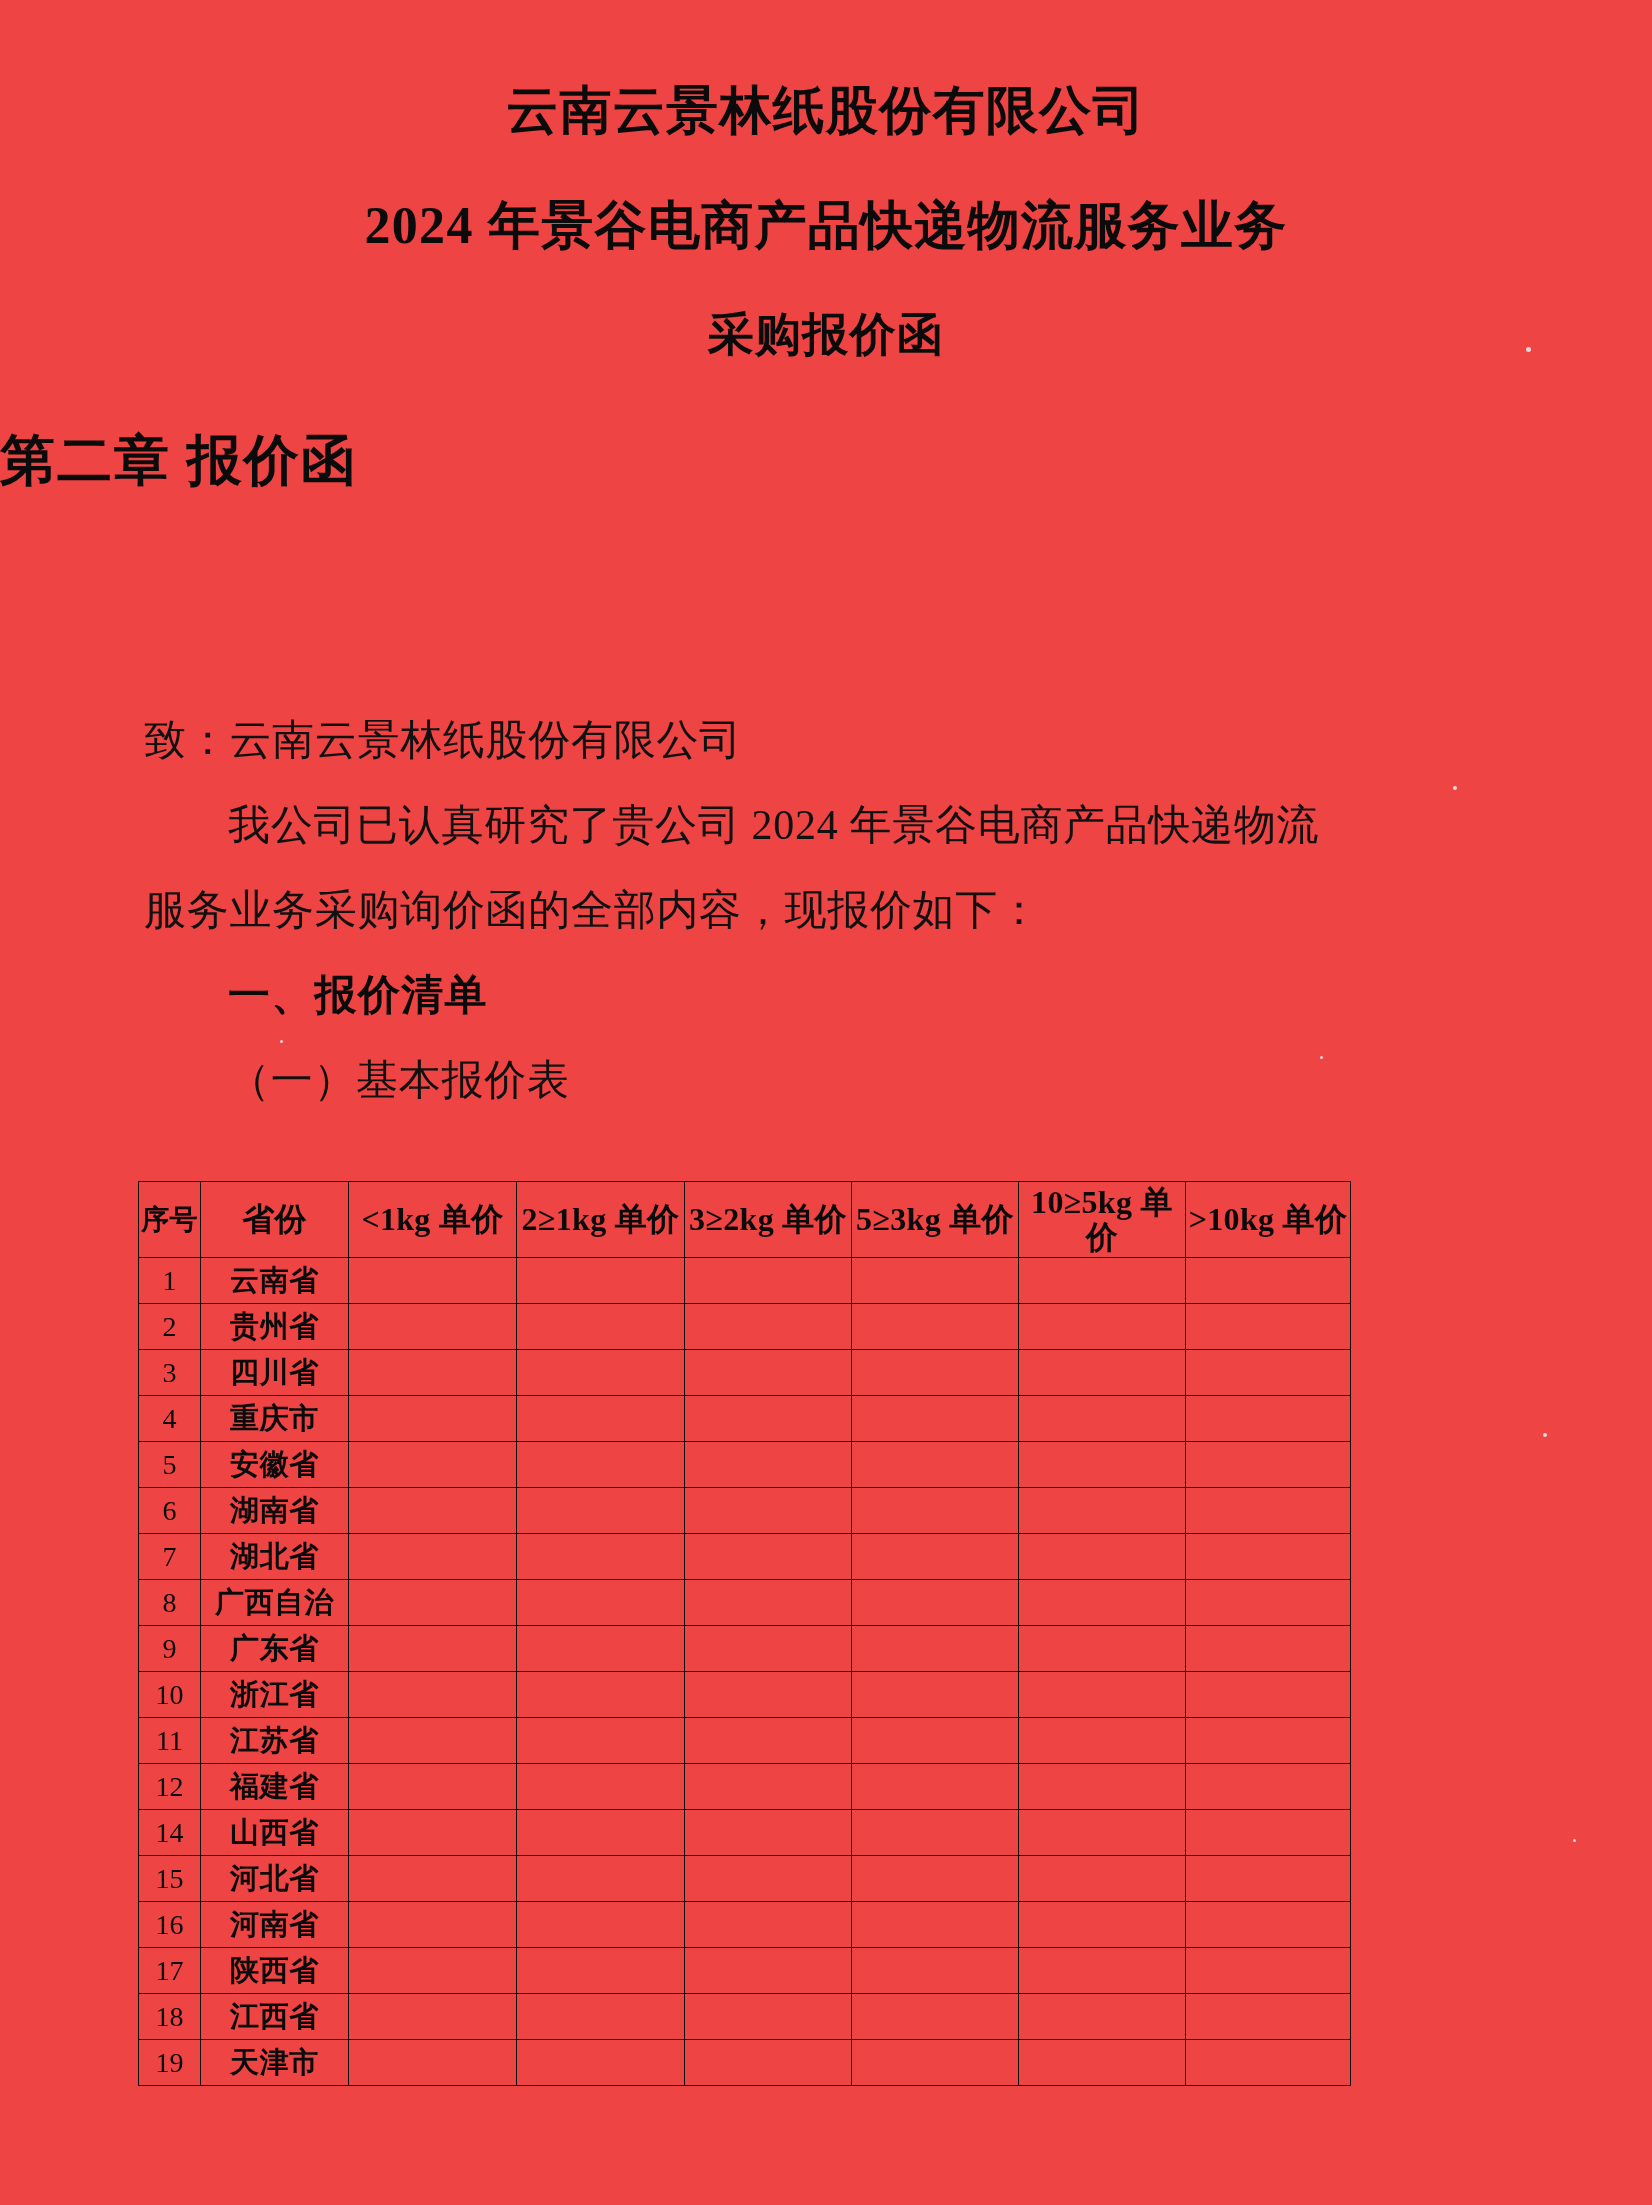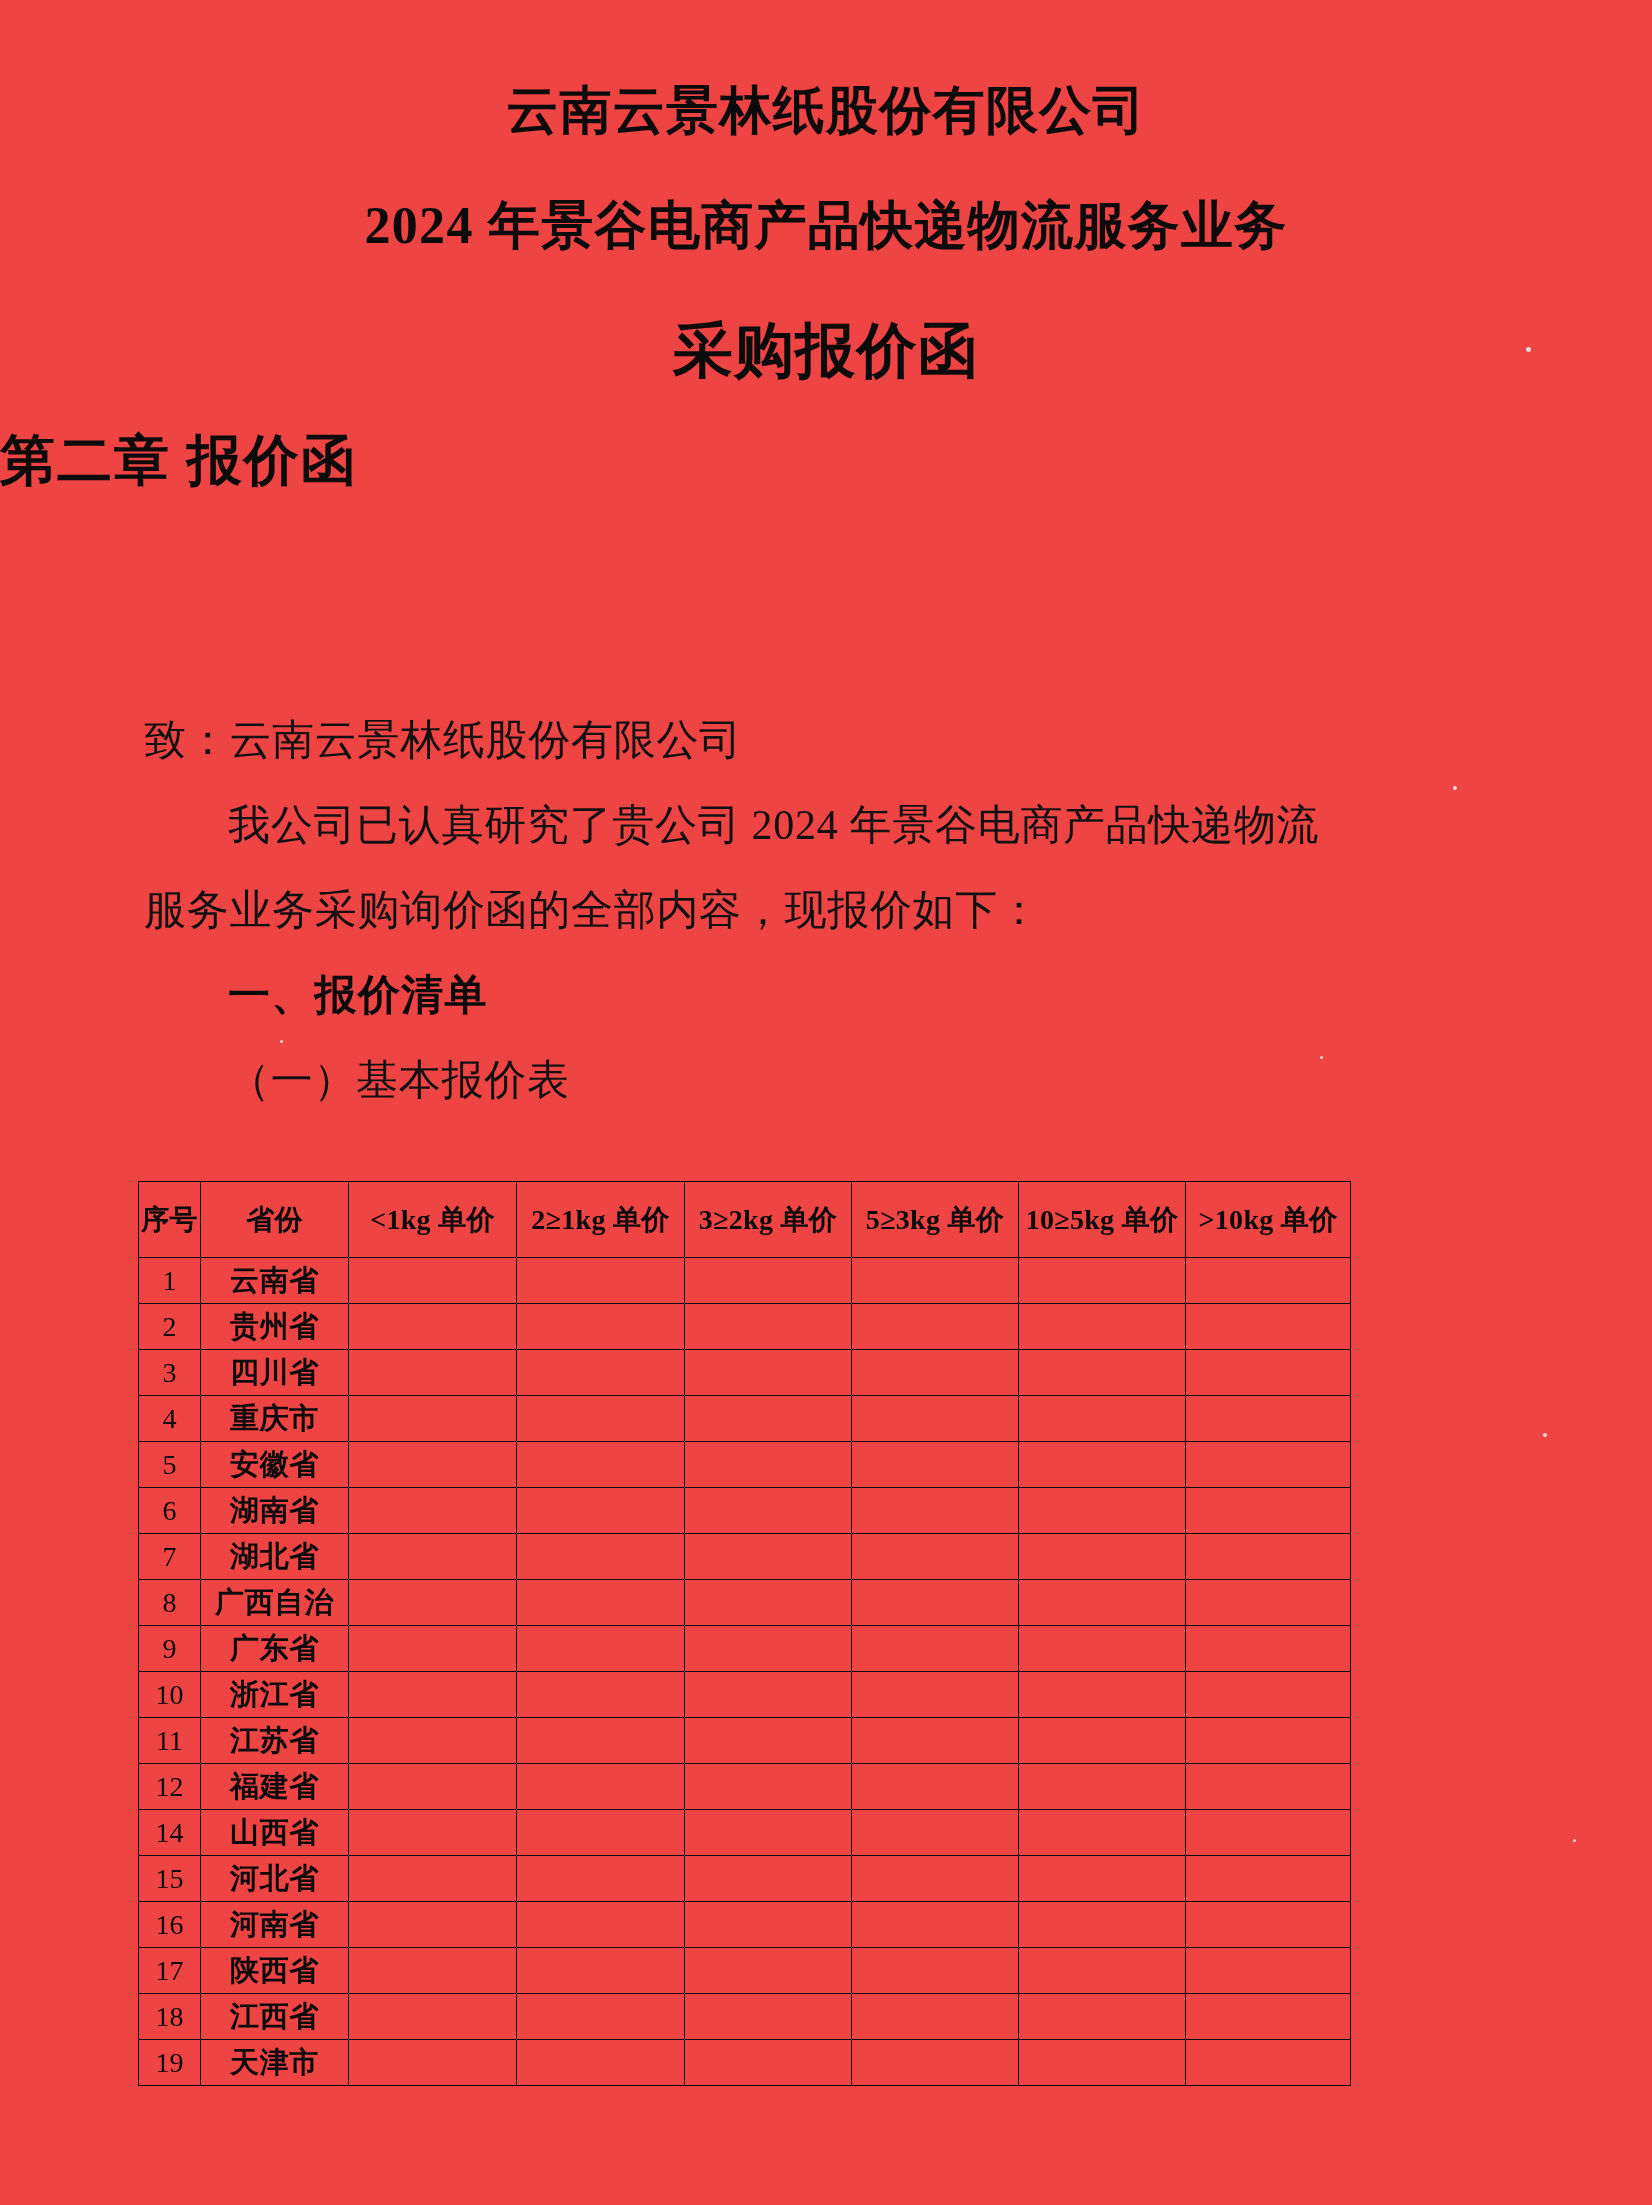--- a/index.html
+++ b/index.html
@@ -40,22 +40,22 @@
   .title-line-2 {
     position: absolute;
     left: 0; right: 0;
     top: 200px;
     font-size: 52px;
     line-height: 1;
   }
   .title-line-3 {
     position: absolute;
     left: 0; right: 0;
-    top: 321px;
-    font-size: 60px;
+    top: 312px;
+    font-size: 46px;
     line-height: 1;
     text-align: center;
   }
 
   .chapter-title {
     position: absolute;
     left: 0; right: 0;
     top: 433px;
     text-align: left;
     font-size: 55px;
@@ -114,21 +114,21 @@
   table.price-table th,
   table.price-table td {
     border: 1.3px solid #0d0d0d;
     text-align: center;
     vertical-align: middle;
     color: #0b0b0b;
     padding: 0;
   }
   table.price-table thead th {
     height: 75px;
-    font-size: 28px;
+    font-size: 32px;
     font-weight: bold;
     line-height: 35px;
     letter-spacing: 0.3px;
   }
   table.price-table thead th.col-idx {
     font-size: 28px;
     line-height: 33px;
   }
   table.price-table tbody td {
     height: 45px;

